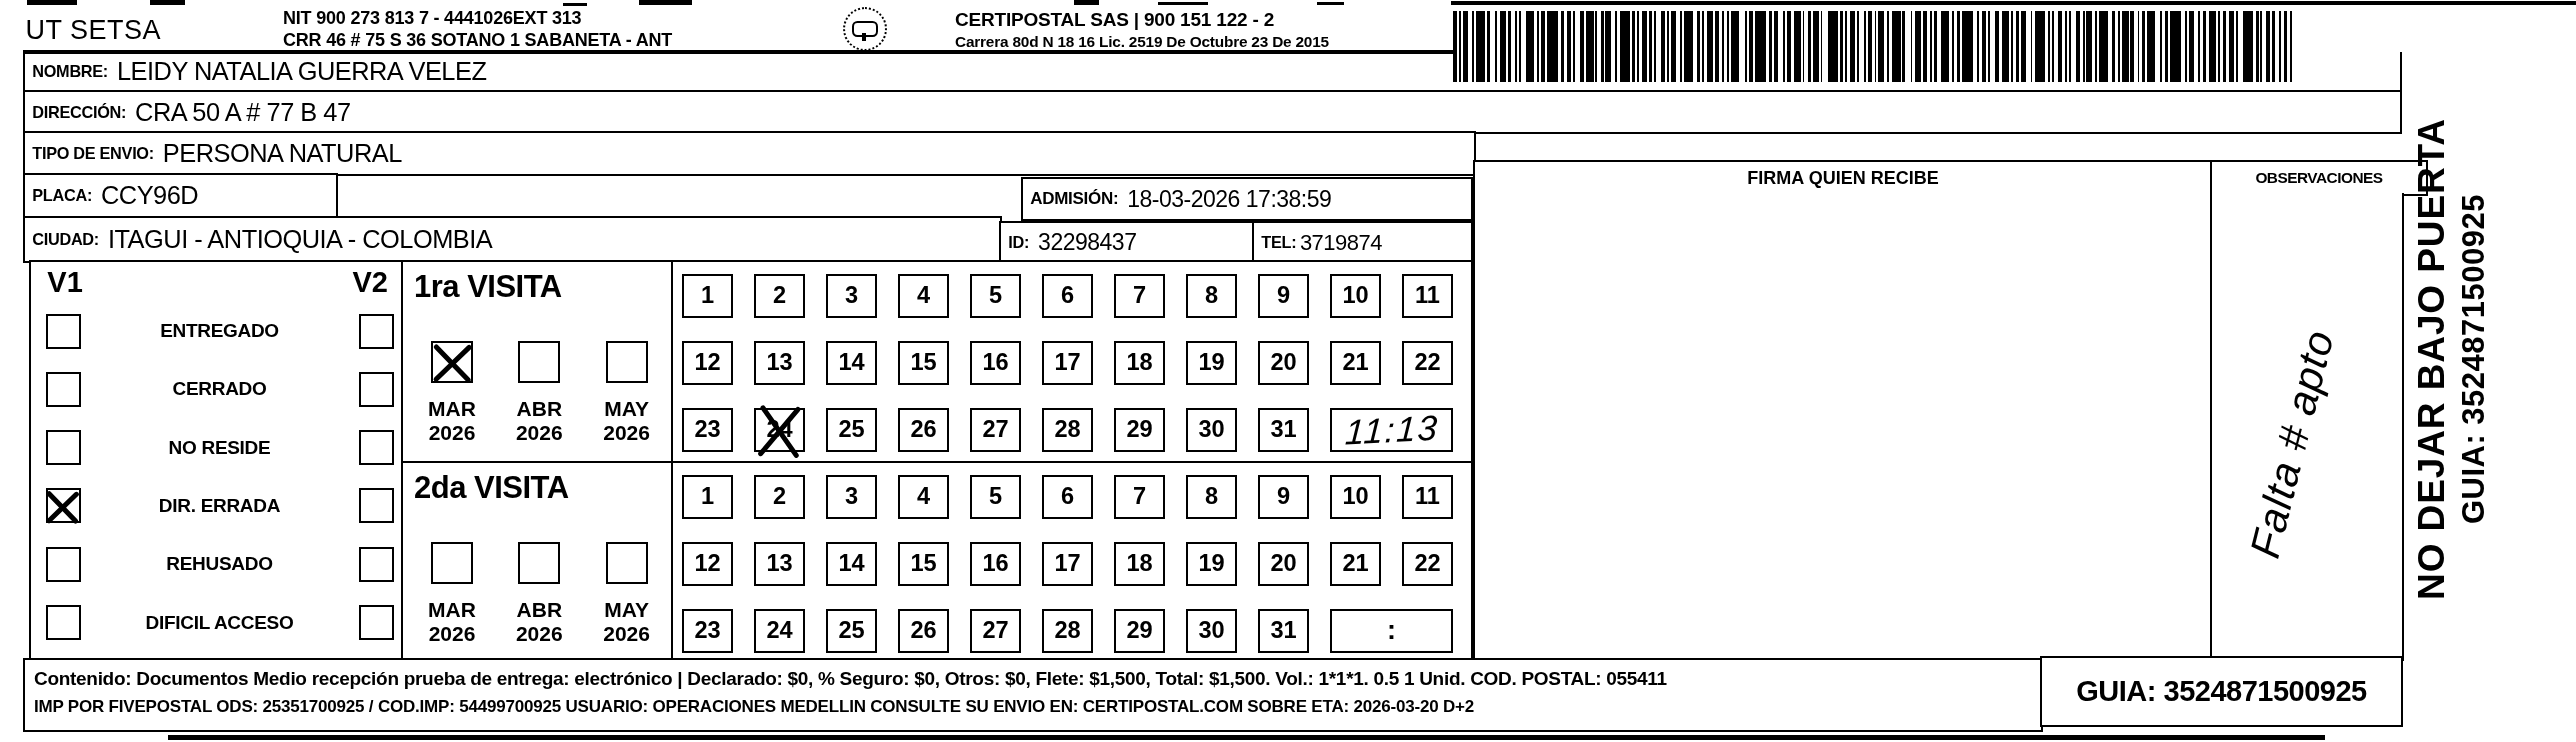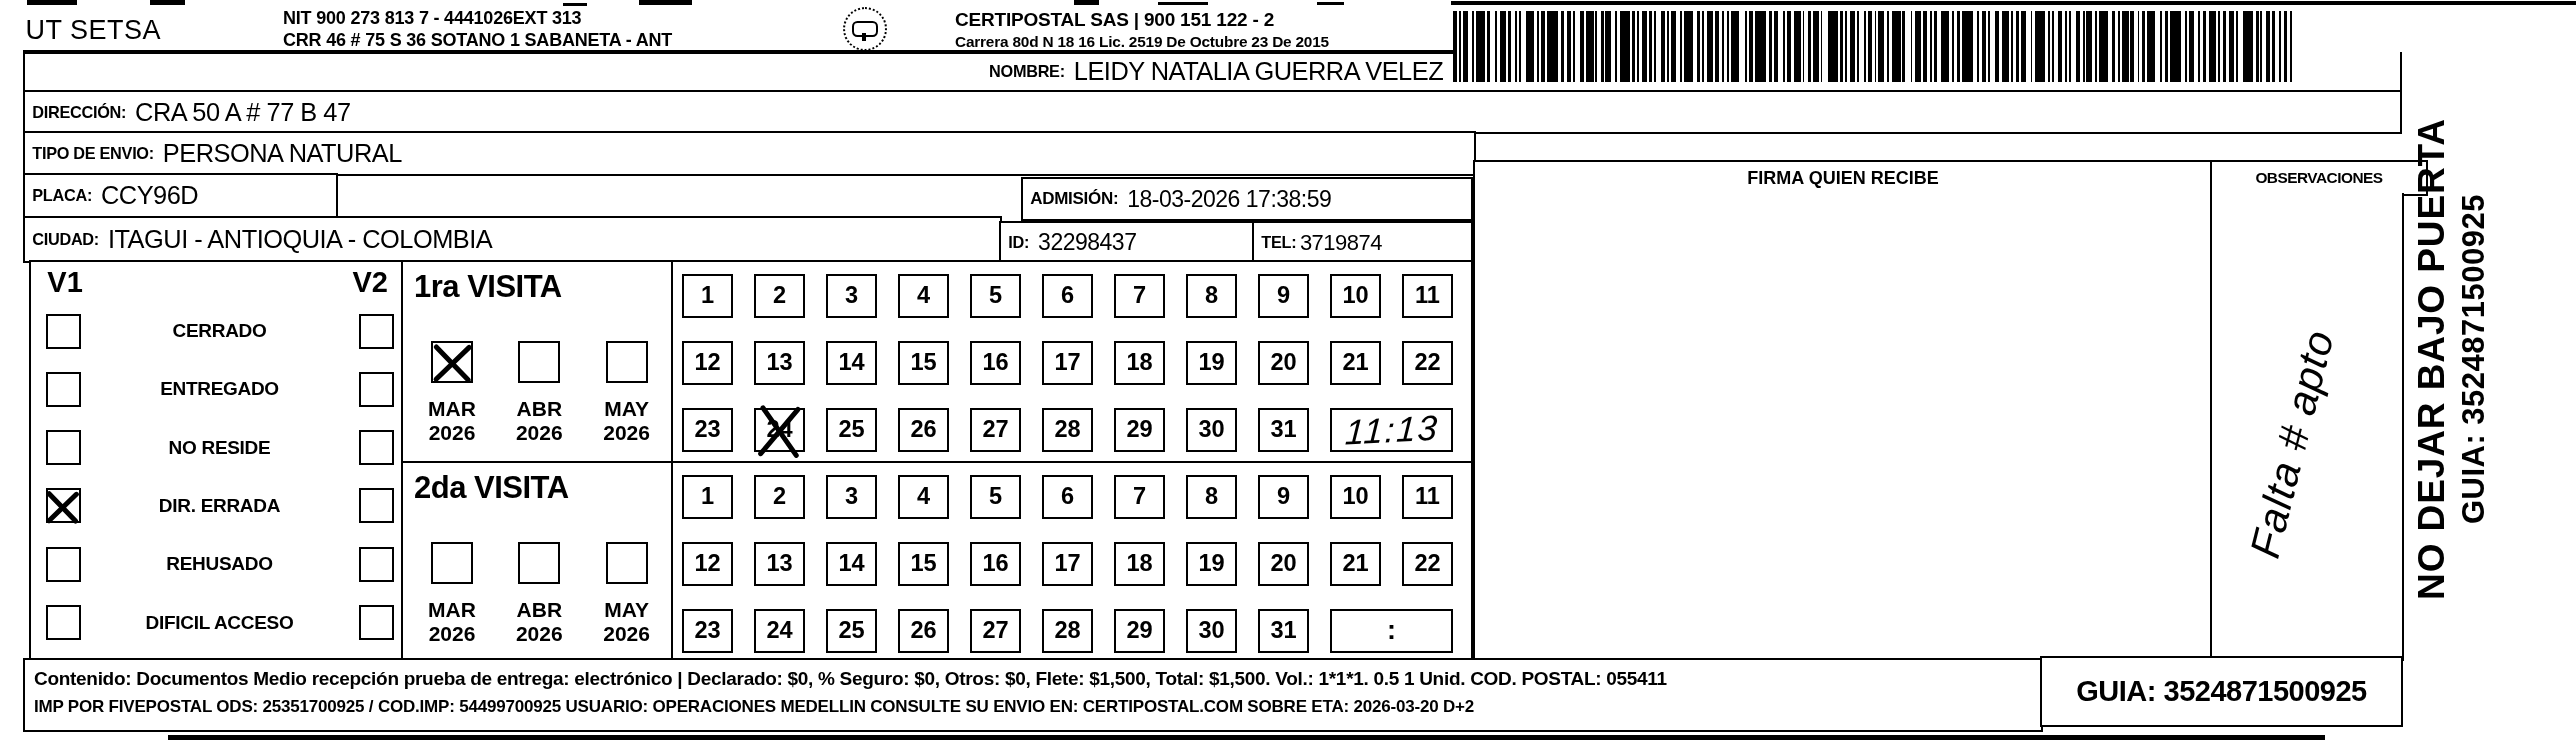--- a/index.html
+++ b/index.html
@@ -221,21 +221,21 @@
       <i style="width: 10px; margin-right: 2.7px;"></i>
       <i style="width: 2.7px; margin-right: 1.8px;"></i>
       <i style="width: 1.8px; margin-right: 3.6px;"></i>
       <i style="width: 4.5px; margin-right: 1.8px;"></i>
       <i style="width: 2.7px; margin-right: 4.5px;"></i>
       <i style="width: 1.8px; margin-right: 2.7px;"></i>
       <i style="width: 3.6px; margin-right: 2.7px;"></i>
       <i style="width: 1.8px; margin-right: 1.8px;"></i>
     </div>
 
-  <div class="cellbox fieldrow" style="left:23px;top:52px;width:2379px;height:41px;border-top:none;justify-content:center;">
+  <div class="cellbox fieldrow" style="left:23px;top:52px;width:2379px;height:41px;border-top:none;">
     <span class="flabel">NOMBRE:</span>
     <span class="fvalue">LEIDY NATALIA GUERRA VELEZ</span>
   </div>
   <div class="artifact" style="left:23px;top:50px;width:1430px;height:3.6px;"></div>
 
   <div class="cellbox fieldrow" style="left:23px;top:90px;width:2379px;height:44px;">
     <span class="flabel">DIRECCIÓN:</span>
     <span class="fvalue">CRA 50 A # 77 B 47</span>
   </div>
 
@@ -265,26 +265,26 @@
     <span class="flabel">TEL:</span>
     <span class="fvalue" style="font-size:22px;">3719874</span>
   </div>
 
   <div class="cellbox" style="left:29px;top:260px;width:381px;height:401px;padding-left:8px;">
     <div class="vhead" style="left:16.3px;">V1</div>
     <div class="vhead" style="right:20px;">V2</div>
     <div class="status-rows">
         <div class="status-row">
           <div class="cb"></div>
+          <div class="status-label">ENTREGADO</div>
+          <div class="cb"></div>
+        </div>
+        <div class="status-row">
+          <div class="cb"></div>
           <div class="status-label">CERRADO</div>
-          <div class="cb"></div>
-        </div>
-        <div class="status-row">
-          <div class="cb"></div>
-          <div class="status-label">ENTREGADO</div>
           <div class="cb"></div>
         </div>
         <div class="status-row">
           <div class="cb"></div>
           <div class="status-label">NO RESIDE</div>
           <div class="cb"></div>
         </div>
         <div class="status-row">
           <div class="cb">
             <div class="hand-x"></div>

